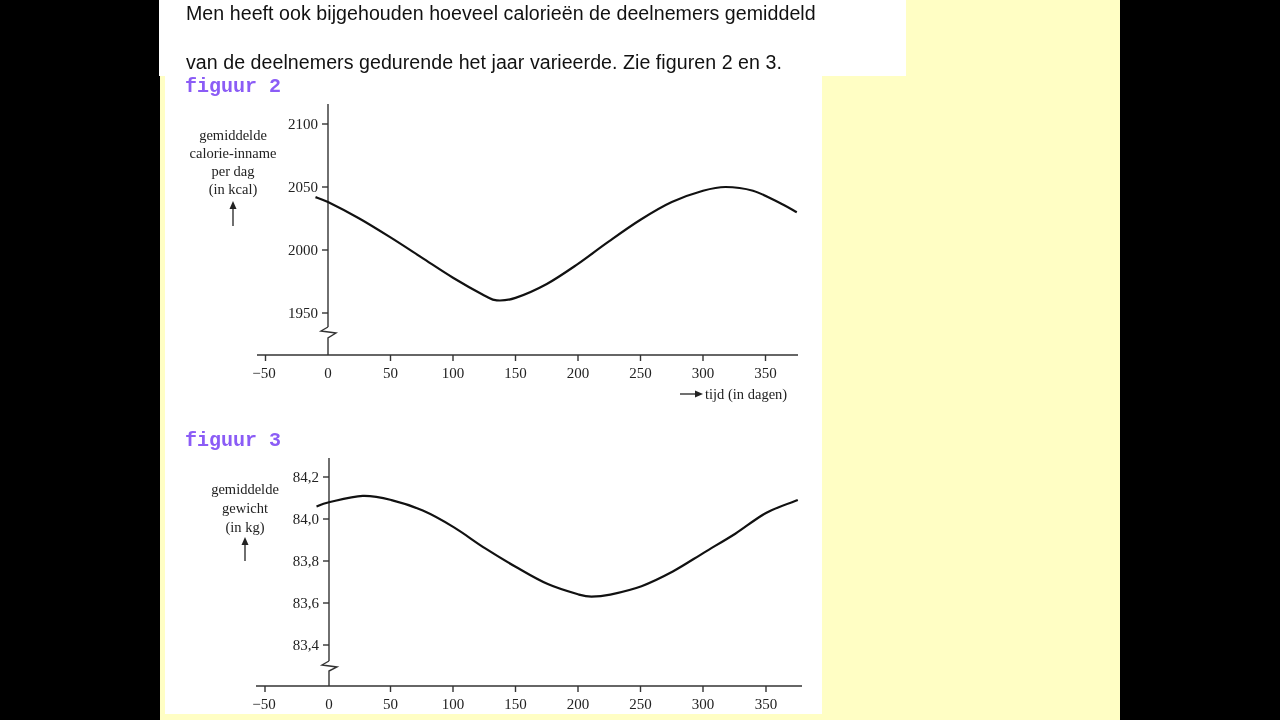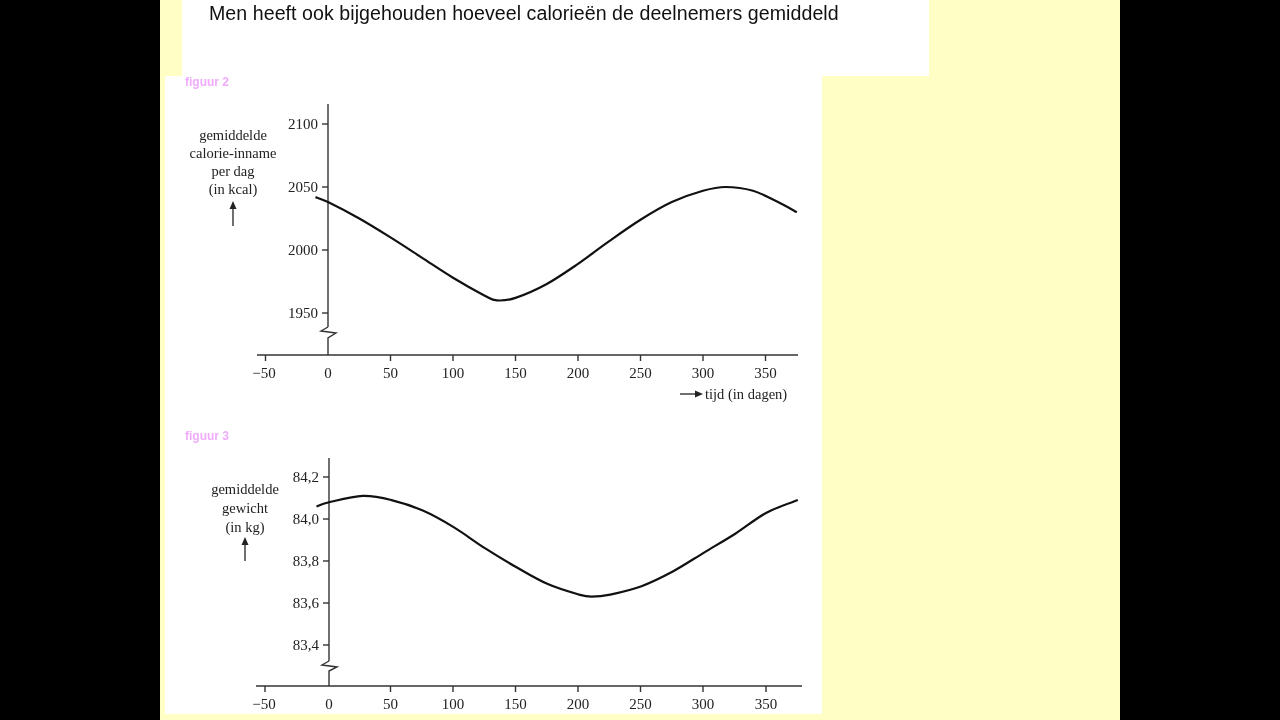--- a/index.html
+++ b/index.html
@@ -5,47 +5,48 @@
   html, body { margin: 0; padding: 0; }
   body {
     width: 1280px; height: 720px; background: #000; position: relative; overflow: hidden;
     font-family: "Liberation Sans", sans-serif;
   }
   #page {
     position: absolute; left: 160px; top: 0; width: 960px; height: 720px;
     background: #fffec4;
   }
   #textbox {
-    position: absolute; left: 182px; top: 0; width: 747px; height: 76px;
+    position: absolute; left: 159px; top: 0; width: 747px; height: 76px;
     background: #ffffff;
   }
   #textbox p {
     margin: 0; position: absolute; left: 27px; top: 1px;
     font-size: 19.6px; line-height: 24.5px; color: #111; letter-spacing: 0.05px;
   }
   #figarea {
     position: absolute; left: 165px; top: 76px; width: 657px; height: 638px;
     background: #ffffff;
   }
   .figlabel {
-    position: absolute; font-weight: bold; font-size: 12px; color: #f0abfc;
-    font-family: Liberation Sans, sans-serif;
+    position: absolute; font-weight: bold; font-size: 20px; color: #8b5cf6;
+    font-family: Liberation Mono, monospace;
   }
   svg { position: absolute; left: 0; top: 0; }
   .serif { font-family: "Liberation Serif", serif; fill: #222; }
 </style>
 </head>
 <body>
 
 <div id="page"></div>
 
 <div id="textbox">
   <p>
     <span>Men heeft ook bijgehouden hoeveel calorieën de deelnemers gemiddeld</span><br>
     <br>
+    <span>van de deelnemers gedurende het jaar varieerde. Zie figuren 2 en 3.</span>
   </p>
 </div>
 
 <div id="figarea"></div>
 
 <div class="figlabel" style="left:185px; top:75px;">figuur 2</div>
 <div class="figlabel" style="left:185px; top:429px;">figuur 3</div>
 
 <svg width="1280" height="720">
 

